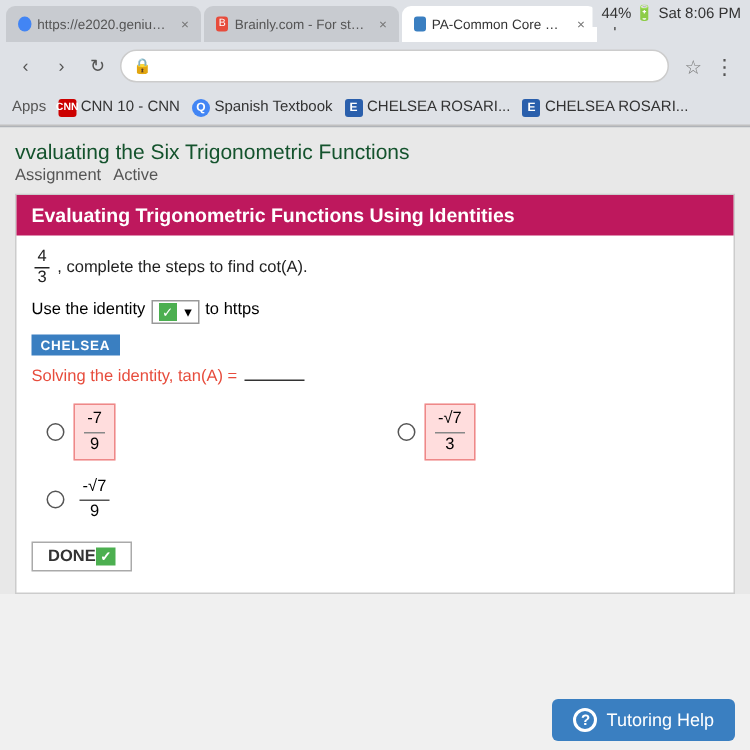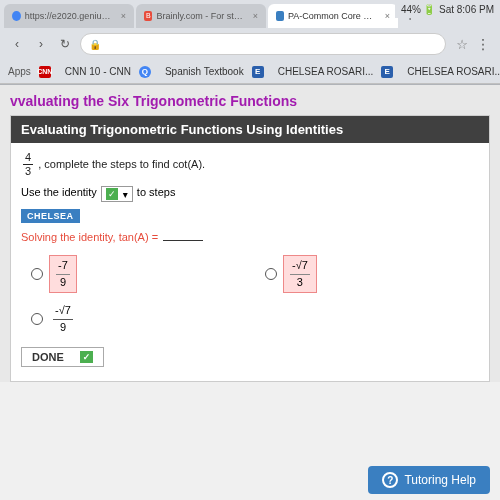--- a/index.html
+++ b/index.html
@@ -109,21 +109,21 @@
       padding: 2px 8px;
       background: #dee1e6;
       height: 24px;
       gap: 8px;
       font-size: 10px;
       border-bottom: 1px solid #c0c0c0;
     }
     .bookmark-item {
       display: flex;
       align-items: center;
-      gap: 14px;
+      gap: 3px;
       color: #333;
       cursor: pointer;
       white-space: nowrap;
     }
     .bookmark-icon {
       width: 12px;
       height: 12px;
       border-radius: 2px;
       display: flex;
       align-items: center;
@@ -139,42 +139,42 @@
     
     .content-area {
       background: #e8e8e8;
       padding: 8px 10px 0 10px;
     }
     .page-title-section {
       margin-bottom: 4px;
     }
     .page-main-title {
       font-size: 14px;
-      font-weight: bold;
-      color: #a21caf;
+      font-weight: normal;
+      color: #14532d;
       margin-bottom: 2px;
     }
     .assignment-label {
       display: flex;
       align-items: center;
       gap: 8px;
       font-size: 11px;
       color: #555;
     }
     .active-badge {
       color: #555;
     }
 
     .section-card {
       background: #fff;
       border: 1px solid #ccc;
       margin-top: 6px;
     }
     .section-header {
-      background: #404040;
+      background: #be185d;
       color: #fff;
       padding: 6px 10px;
       font-size: 13px;
       font-weight: bold;
     }
     .section-body {
       padding: 8px 10px;
     }
     .problem-text {
       font-size: 11px;
@@ -321,21 +321,21 @@
 
     .done-row {
       display: flex;
       align-items: center;
       gap: 6px;
       margin-bottom: 6px;
     }
     .done-btn {
       display: inline-flex;
       align-items: center;
-      gap: 16px;
+      gap: 0;
       background: #fff;
       border: 1px solid #aaa;
       padding: 3px 10px;
       font-size: 11px;
       font-weight: bold;
       color: #333;
       cursor: pointer;
     }
     .done-check {
       background: #4caf50;
@@ -452,20 +452,24 @@
     </div>
   </div>
 </div>
 
 <div class="content-area" style="position:relative;">
 
   <div class="page-title-section">
     <div class="page-main-title">
       <span>v</span><span>valuating the Six Trigonometric Functions</span>
     </div>
+    <div class="assignment-label">
+      <span>Assignment</span>
+      <span class="active-badge">Active</span>
+    </div>
   </div>
 
   <div class="section-card">
     <div class="section-header">
       <span>Evaluating Trigonometric Functions Using Identities</span>
     </div>
     <div class="section-body">
 
       
       <div class="problem-text">
@@ -476,21 +480,21 @@
         <span>, complete the steps to find cot(A).</span>
       </div>
 
       
       <div class="identity-row">
         <span>Use the identity</span>
         <div class="identity-dropdown">
           <span class="check-box">✓</span>
           <span>▾</span>
         </div>
-        <span>to steps</span>
+        <span>to https</span>
       </div>
 
       
 
       
       <div class="complete-btn">
         <span>CHELSEA</span>
       </div>
 
       

